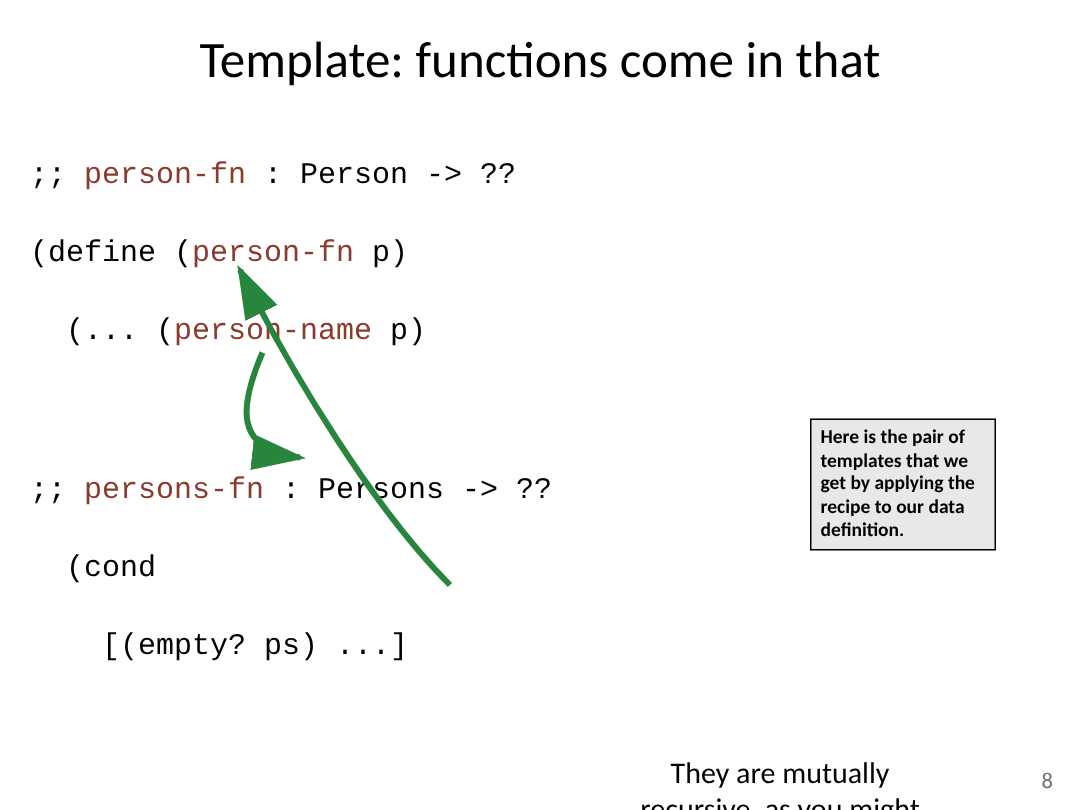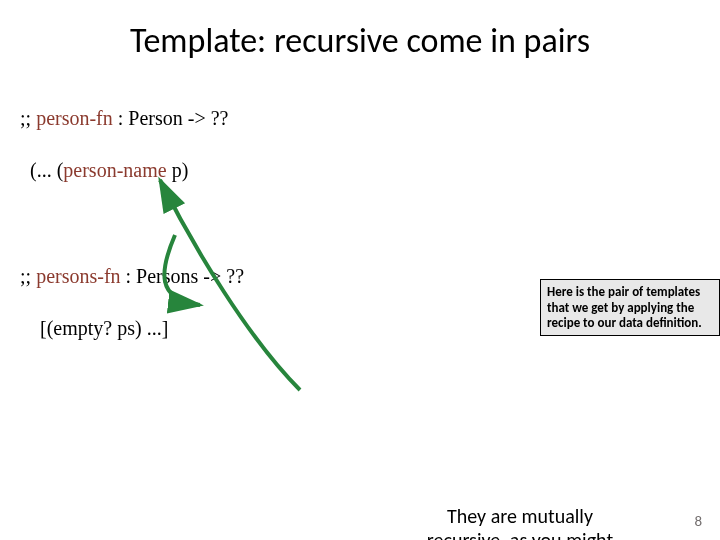--- a/index.html
+++ b/index.html
@@ -12,21 +12,21 @@
     overflow: hidden;
     color: #000;
   }
   .title {
     font-size: 34px;
     text-align: center;
     padding-top: 20px;
     padding-bottom: 10px;
   }
   .code {
-    font-family: Liberation Serif, serif;
+    font-family: Liberation Mono, monospace;
     font-size: 20px;
     line-height: 1.3;
     padding: 8px 36px 0 20px;
     white-space: pre;
     position: relative;
     z-index: 2;
   }
   .code .line { white-space: pre; }
   .blk2 { margin-top: 20px; }
   .accent { color: #8b3a2e; } 
@@ -37,21 +37,21 @@
     font-size: 13px;
     line-height: 1.2;
     padding: 4px 6px;
     z-index: 3;
     font-family: Calibri, Arial, sans-serif;
     font-weight: bold;
   }
   .callout1 {
     top: 279px;
     left: 540px;
-    width: 180px;
+    width: 124px;
   }
   .callout2 {
     top: 500px;
     left: 410px;
     width: 220px;
     background: transparent;
     border: none;
     text-align: center;
     font-weight: normal;
     font-size: 20px;
@@ -68,29 +68,31 @@
     position: absolute;
     top: 0; left: 0;
     width: 720px; height: 540px;
     z-index: 4;
     pointer-events: none;
   }
 </style>
 </head>
 <body>
 
-<div class="title">Template: recursive come in pairs</div>
+<div class="title">Template: functions come in that</div>
 
 <div class="code">
 <div class="line"><span>;; </span><span class="accent">person-fn</span><span> : Person -&gt; ??</span></div>
+<div class="line"><span>(define (</span><span class="accent">person-fn</span><span> p)</span></div>
 <div class="line"><span>  (... (</span><span class="accent">person-name</span><span> p)</span></div>
 </div>
 
 <div class="code blk2">
 <div class="line"><span>;; </span><span class="accent">persons-fn</span><span> : Persons -&gt; ??</span></div>
+<div class="line"><span>  (cond</span></div>
 <div class="line"><span>    [(empty? ps) ...]</span></div>
 
 
 </div>
 
 <div class="callout callout1">Here is the pair of templates that we get by applying the recipe to our data definition.</div>
 <div class="callout callout2">They are mutually recursive, as you might expect.</div>
 <div class="pagenum">8</div>
 
 <svg class="arrows" viewBox="0 0 720 540">

